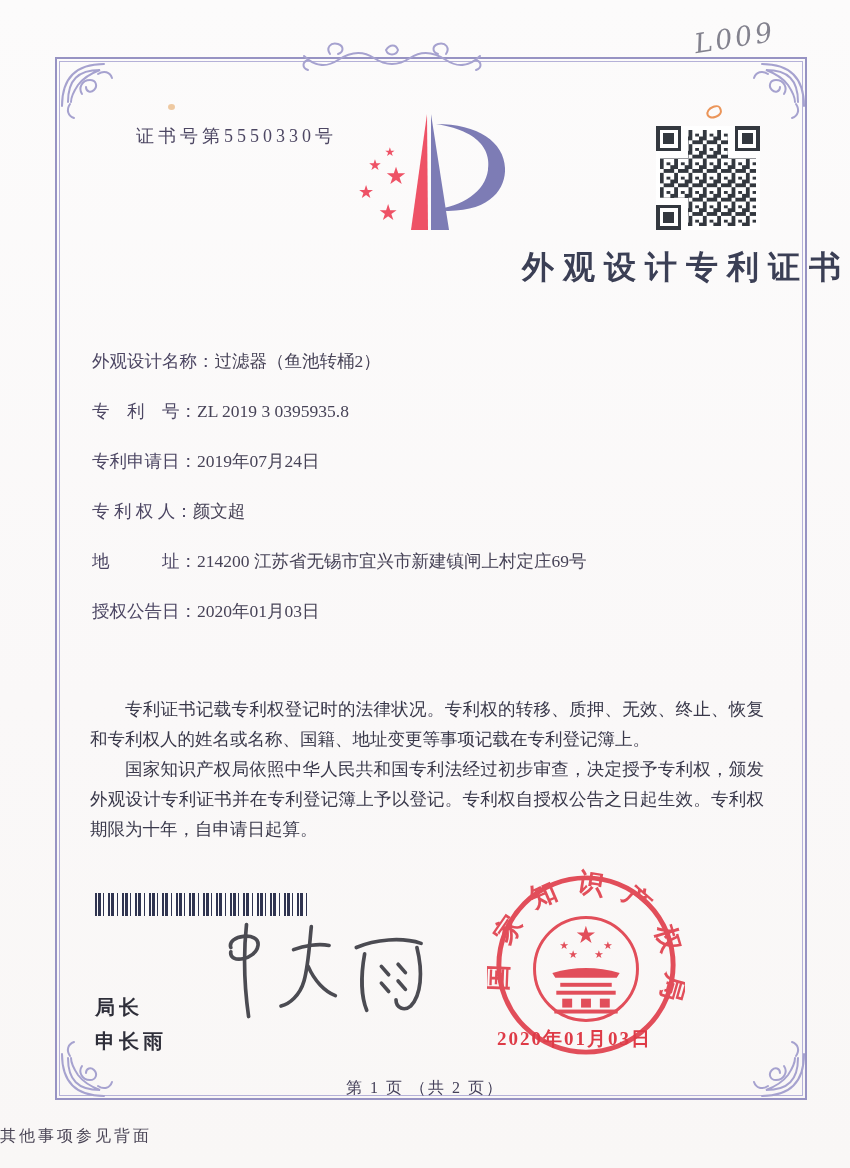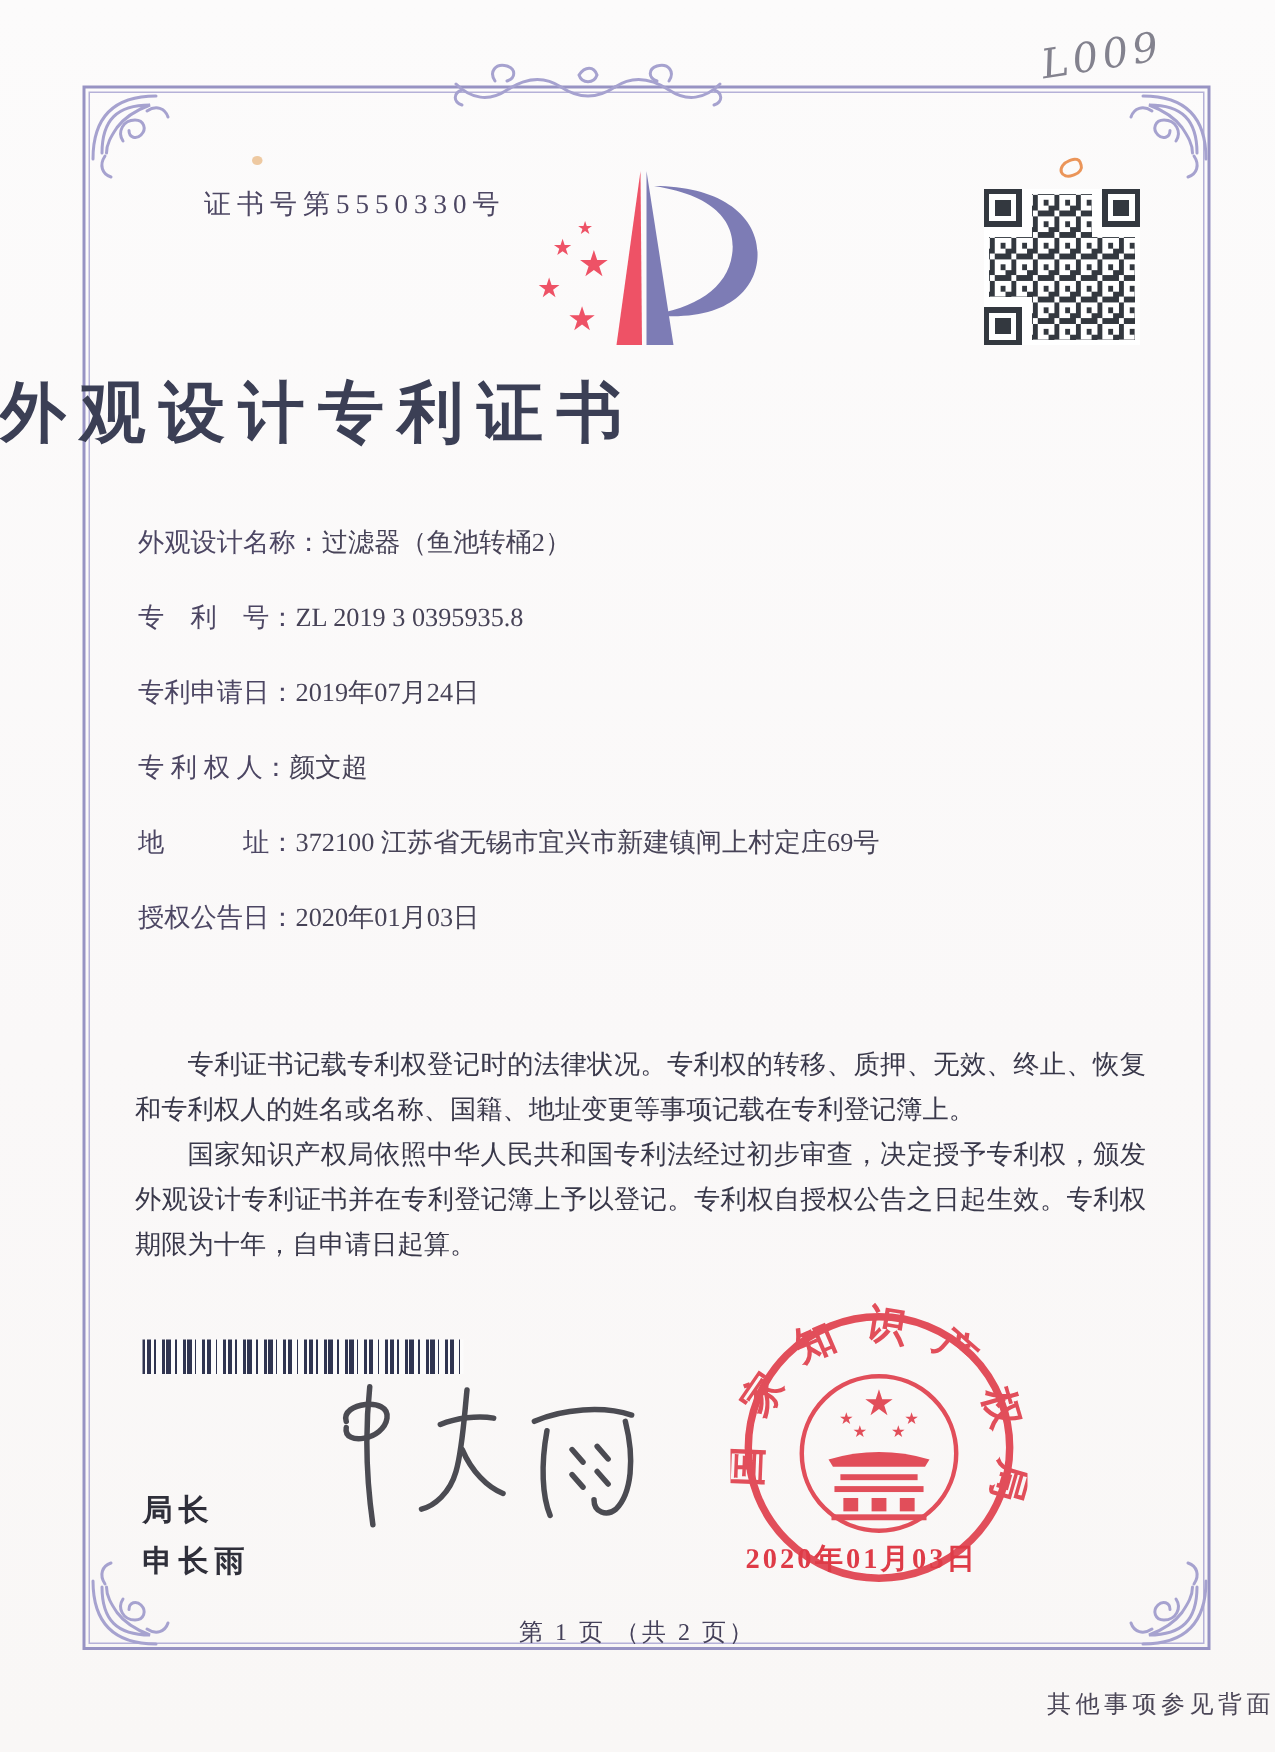--- a/index.html
+++ b/index.html
@@ -33,21 +33,21 @@
   .orange-mark { position:absolute; left:706px; top:106px; width:16px; height:12px;
     border:2px solid #e8833c; border-radius:60% 40% 50% 50%; transform:rotate(-20deg); opacity:.85; }
   .speck { position:absolute; left:168px; top:104px; width:7px; height:6px; background:#e8b47a; border-radius:50%; opacity:.7; }
   .hand-mark {
     position:absolute; left:694px; top:22px;
     font-family:"DejaVu Serif",serif; font-style:italic;
     font-size:27px; color:#83828e; transform:rotate(-9deg); letter-spacing:3px;
   }
   .title {
     position:absolute; left:0; top:246px; width:100%;
-    text-align:left; font-size:44px; font-weight:bold;
+    text-align:right; font-size:32px; font-weight:bold;
     letter-spacing:9px; color:#3b3f55;
   }
 
   
   .fields { position:absolute; left:92px; top:349px; width:680px; font-size:17.5px; color:#4c4663; }
   .frow { height:50px; line-height:24px; white-space:nowrap; }
   .flabel { color:#4c4663; }
   .fvalue { color:#474357; }
   .grant-row { position:relative; }
   .grant-no { position:absolute; left:316px; top:0; }
@@ -68,21 +68,21 @@
       #303450 8px 9px, #fcfbfb 9px 13px,
       #303450 13px 15px,#fcfbfb 15px 16px,
       #303450 16px 19px,#fcfbfb 19px 22px,
       #303450 22px 23px,#fcfbfb 23px 27px);
   }
   .official { position:absolute; left:95px; top:950px; font-size:20px; color:#2f2f3a; letter-spacing:4px; line-height:34px; font-weight:bold;margin-top:40px; }
   .signature { position:absolute; left:212px; top:912px; width:230px; height:115px; }
   .seal { position:absolute; left:487px; top:866px; width:198px; height:198px; opacity:.92; }
   .seal-date { position:absolute; left:497px; top:1026px; font-size:19px; color:#de3b47; letter-spacing:2px; font-weight:bold; }
   .page-info { position:absolute; left:0; top:1078px; width:100%; text-align:center; font-size:16px; color:#45415a; letter-spacing:2px; }
-  .back-note { position:absolute; left:0; top:1126px; width:100%; text-align:right; font-size:16px; color:#4a4556; letter-spacing:3px; }
+  .back-note { position:absolute; left:0; top:1126px; width:100%; text-align:left; font-size:16px; color:#4a4556; letter-spacing:3px; }
 </style>
 </head>
 <body>
 
 <div class="page">
 
   <svg width="0" height="0" style="position:absolute">
     <defs>
       <g id="cornerFl" stroke="#a6a2cf" stroke-width="2" fill="none" stroke-linecap="round">
         <path d="M4,46 C4,18 18,4 46,4"></path>
@@ -171,21 +171,21 @@
     <div class="frow">
       <span class="flabel">专　利　号：</span><span class="fvalue">ZL 2019 3 0395935.8</span>
     </div>
     <div class="frow">
       <span class="flabel">专利申请日：</span><span class="fvalue">2019年07月24日</span>
     </div>
     <div class="frow">
       <span class="flabel">专 利 权 人：</span><span class="fvalue">颜文超</span>
     </div>
     <div class="frow">
-      <span class="flabel">地　　　址：</span><span class="fvalue">372100 江苏省无锡市宜兴市新建镇闸上村定庄69号</span>
+      <span class="flabel">地　　　址：</span><span class="fvalue">214200 江苏省无锡市宜兴市新建镇闸上村定庄69号</span>
     </div>
     <div class="frow grant-row">
       <span class="flabel">授权公告日：</span><span class="fvalue">2020年01月03日</span>
     </div>
   </div>
 
   <div class="body-text">
     <p>专利证书记载专利权登记时的法律状况。专利权的转移、质押、无效、终止、恢复和专利权人的姓名或名称、国籍、地址变更等事项记载在专利登记簿上。</p>
     <p>国家知识产权局依照中华人民共和国专利法经过初步审查，决定授予专利权，颁发外观设计专利证书并在专利登记簿上予以登记。专利权自授权公告之日起生效。专利权期限为十年，自申请日起算。</p>
   </div>

